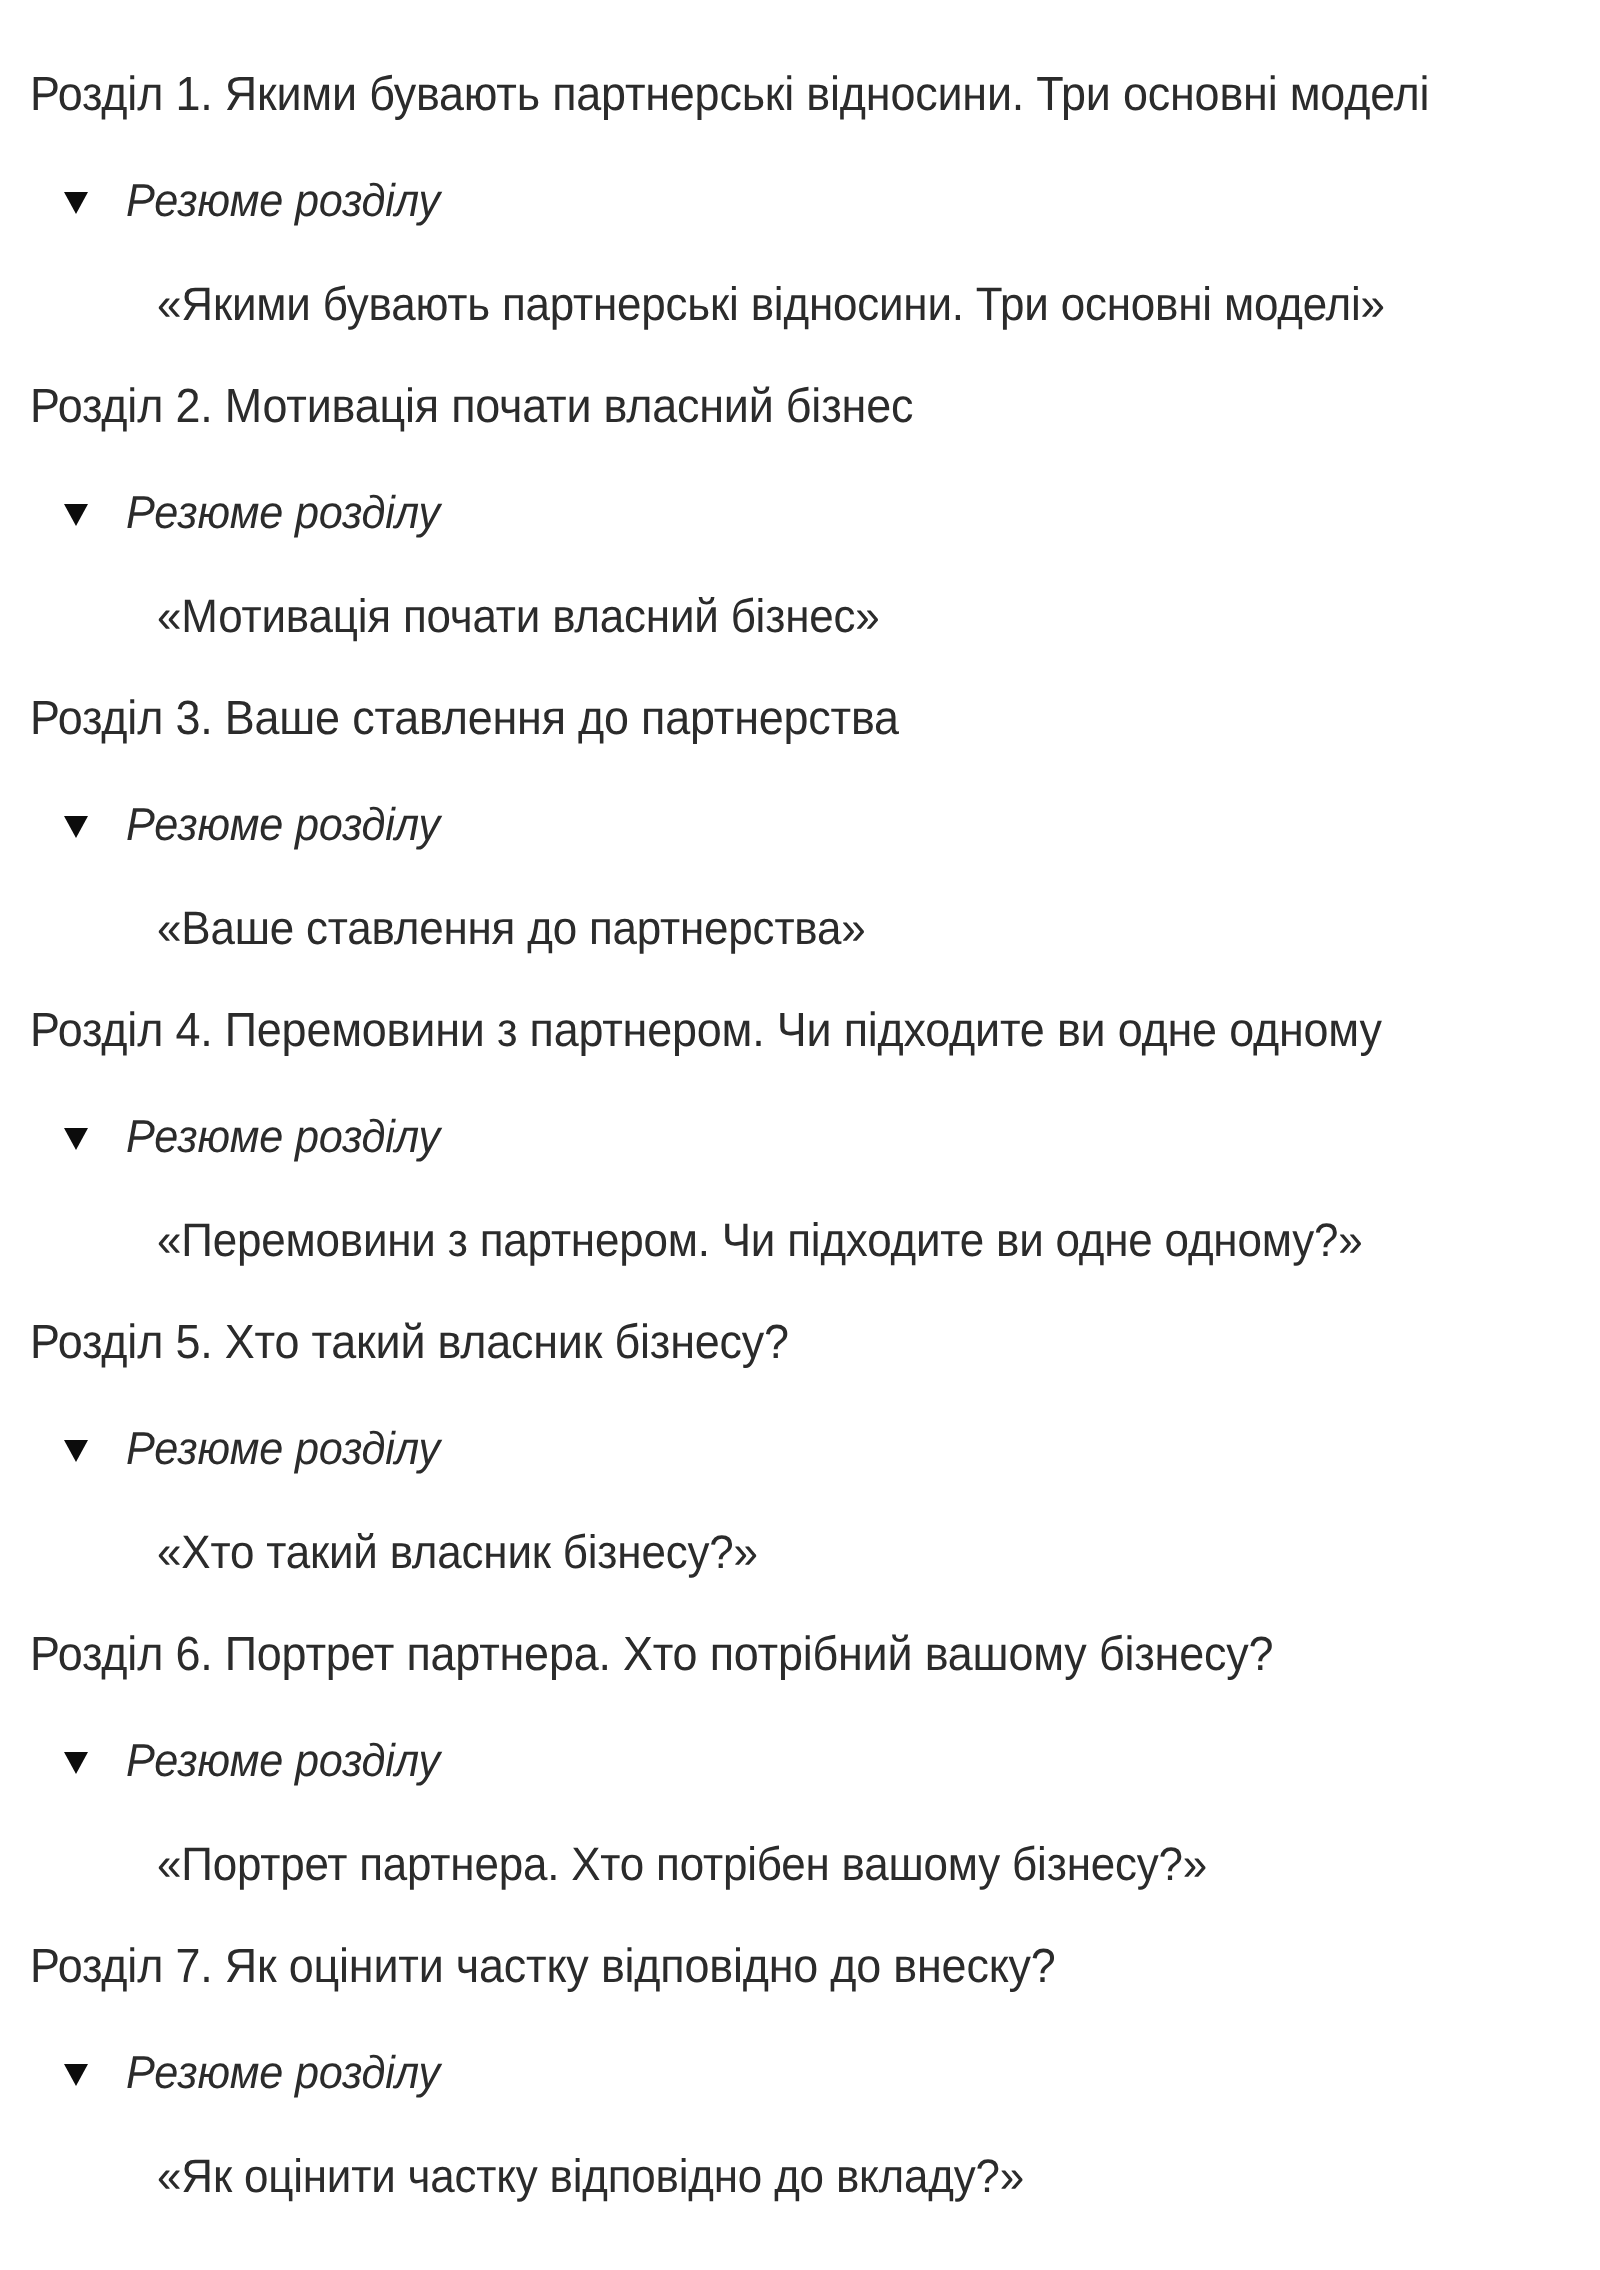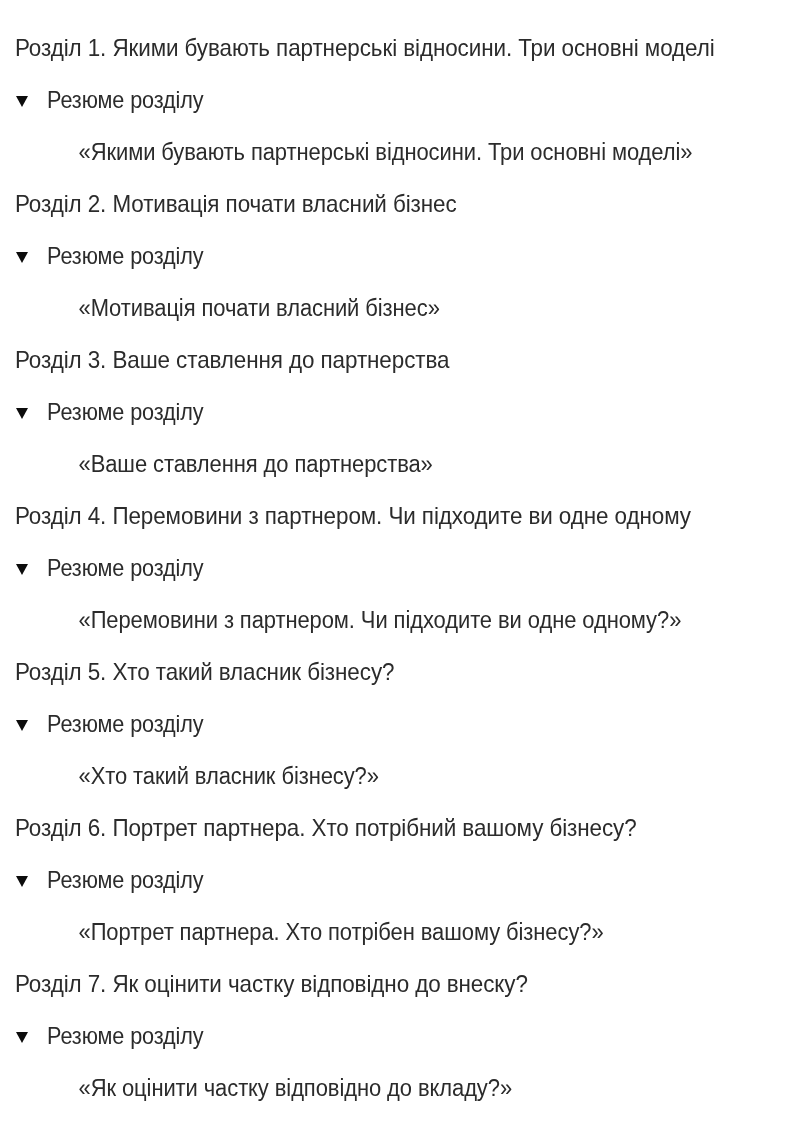--- a/index.html
+++ b/index.html
@@ -40,24 +40,25 @@
     white-space: nowrap;
     color: #2b2b2b;
     transform: scaleX(0.935);
     transform-origin: left center;
   }
 
   
   .summary-row {
     height: 52px;
     line-height: 52px;
-    padding-left: 16px;
+    padding-left: 32px;
     display: flex;
     align-items: center;
     white-space: nowrap;
+    font-style: italic;
   }
 
   .disclosure-triangle {
     display: inline-block;
     width: 0;
     height: 0;
     flex: 0 0 auto;
     border-left: 6.5px solid transparent;
     border-right: 6.5px solid transparent;
     border-top: 11px solid #0c0c0c;

